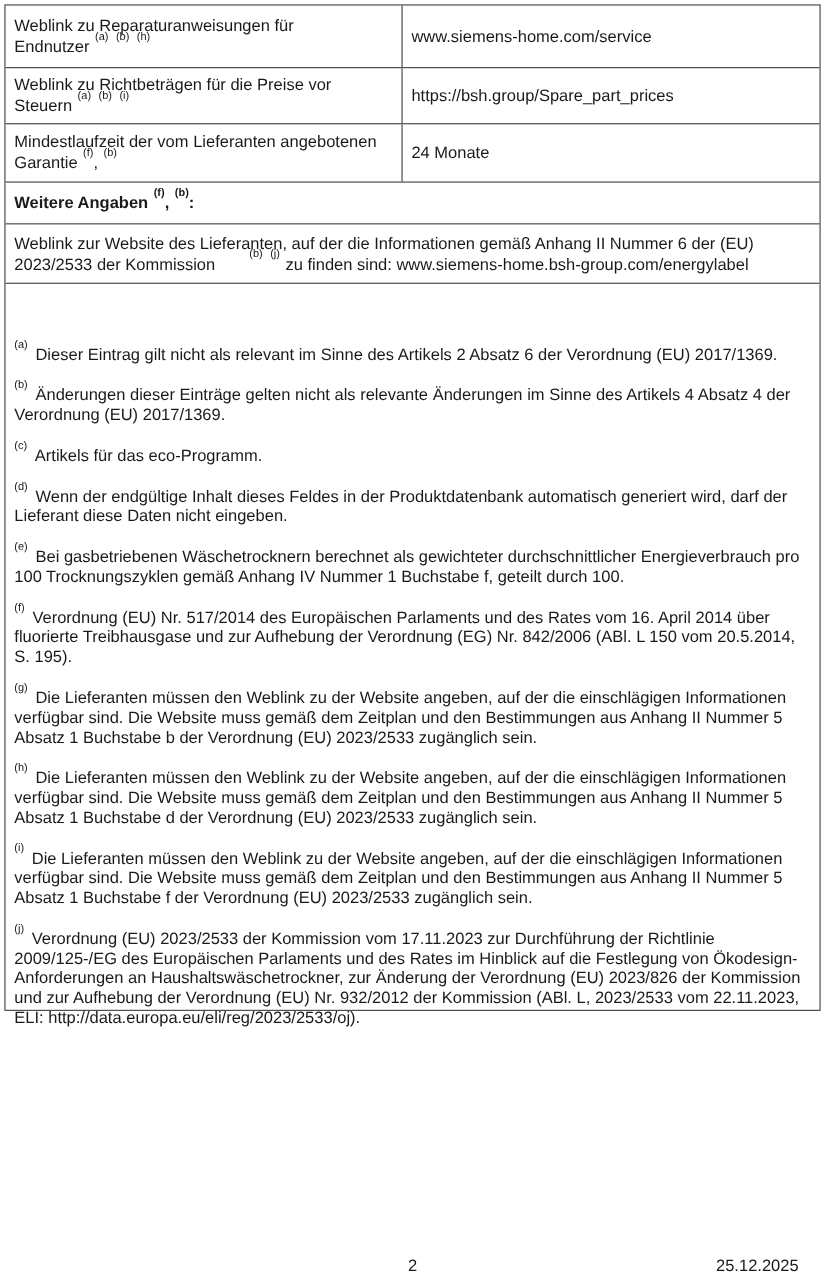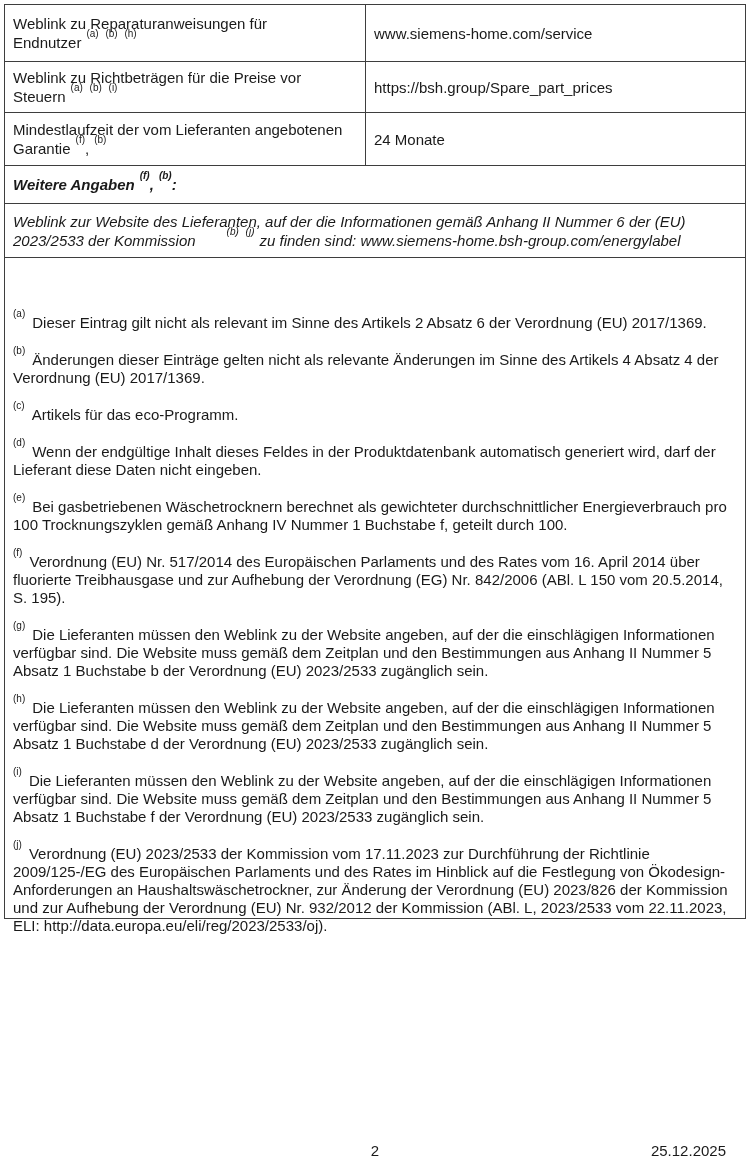--- a/index.html
+++ b/index.html
@@ -21,21 +21,21 @@
   .trow:last-child{border-bottom:none;margin-top:44px;}
   .cell{box-sizing:border-box;padding:6px 10px 6px 8px;display:flex;align-items:center;}
   .cell p{margin:0;}
   .cell-label{width:361px;border-right:1px solid #3e3e3e;}
   .cell-value{flex:1;align-items:center;}
   .row-1{min-height:57px;}
   .row-2{min-height:50px;}
   .row-3{min-height:53px;}
   .row-heading{min-height:38px;}
   .row-weblink{min-height:54px;}
-  .full-cell{width:100%;font-style:italic;}
+  .full-cell{width:100%;}
   .bold{font-weight:bold;}
   sup.mark{font-size:10px;position:relative;top:-5px;line-height:0;word-spacing:4px;}
   .ml{margin-left:5px;}
   .mr{margin-right:5px;padding-left:26px;}
   .footnotes-cell{
     display:block;
     height:616px;
     padding:12px 12px 0 8px;
     font-size:15px;line-height:18px;
     box-sizing:border-box;

